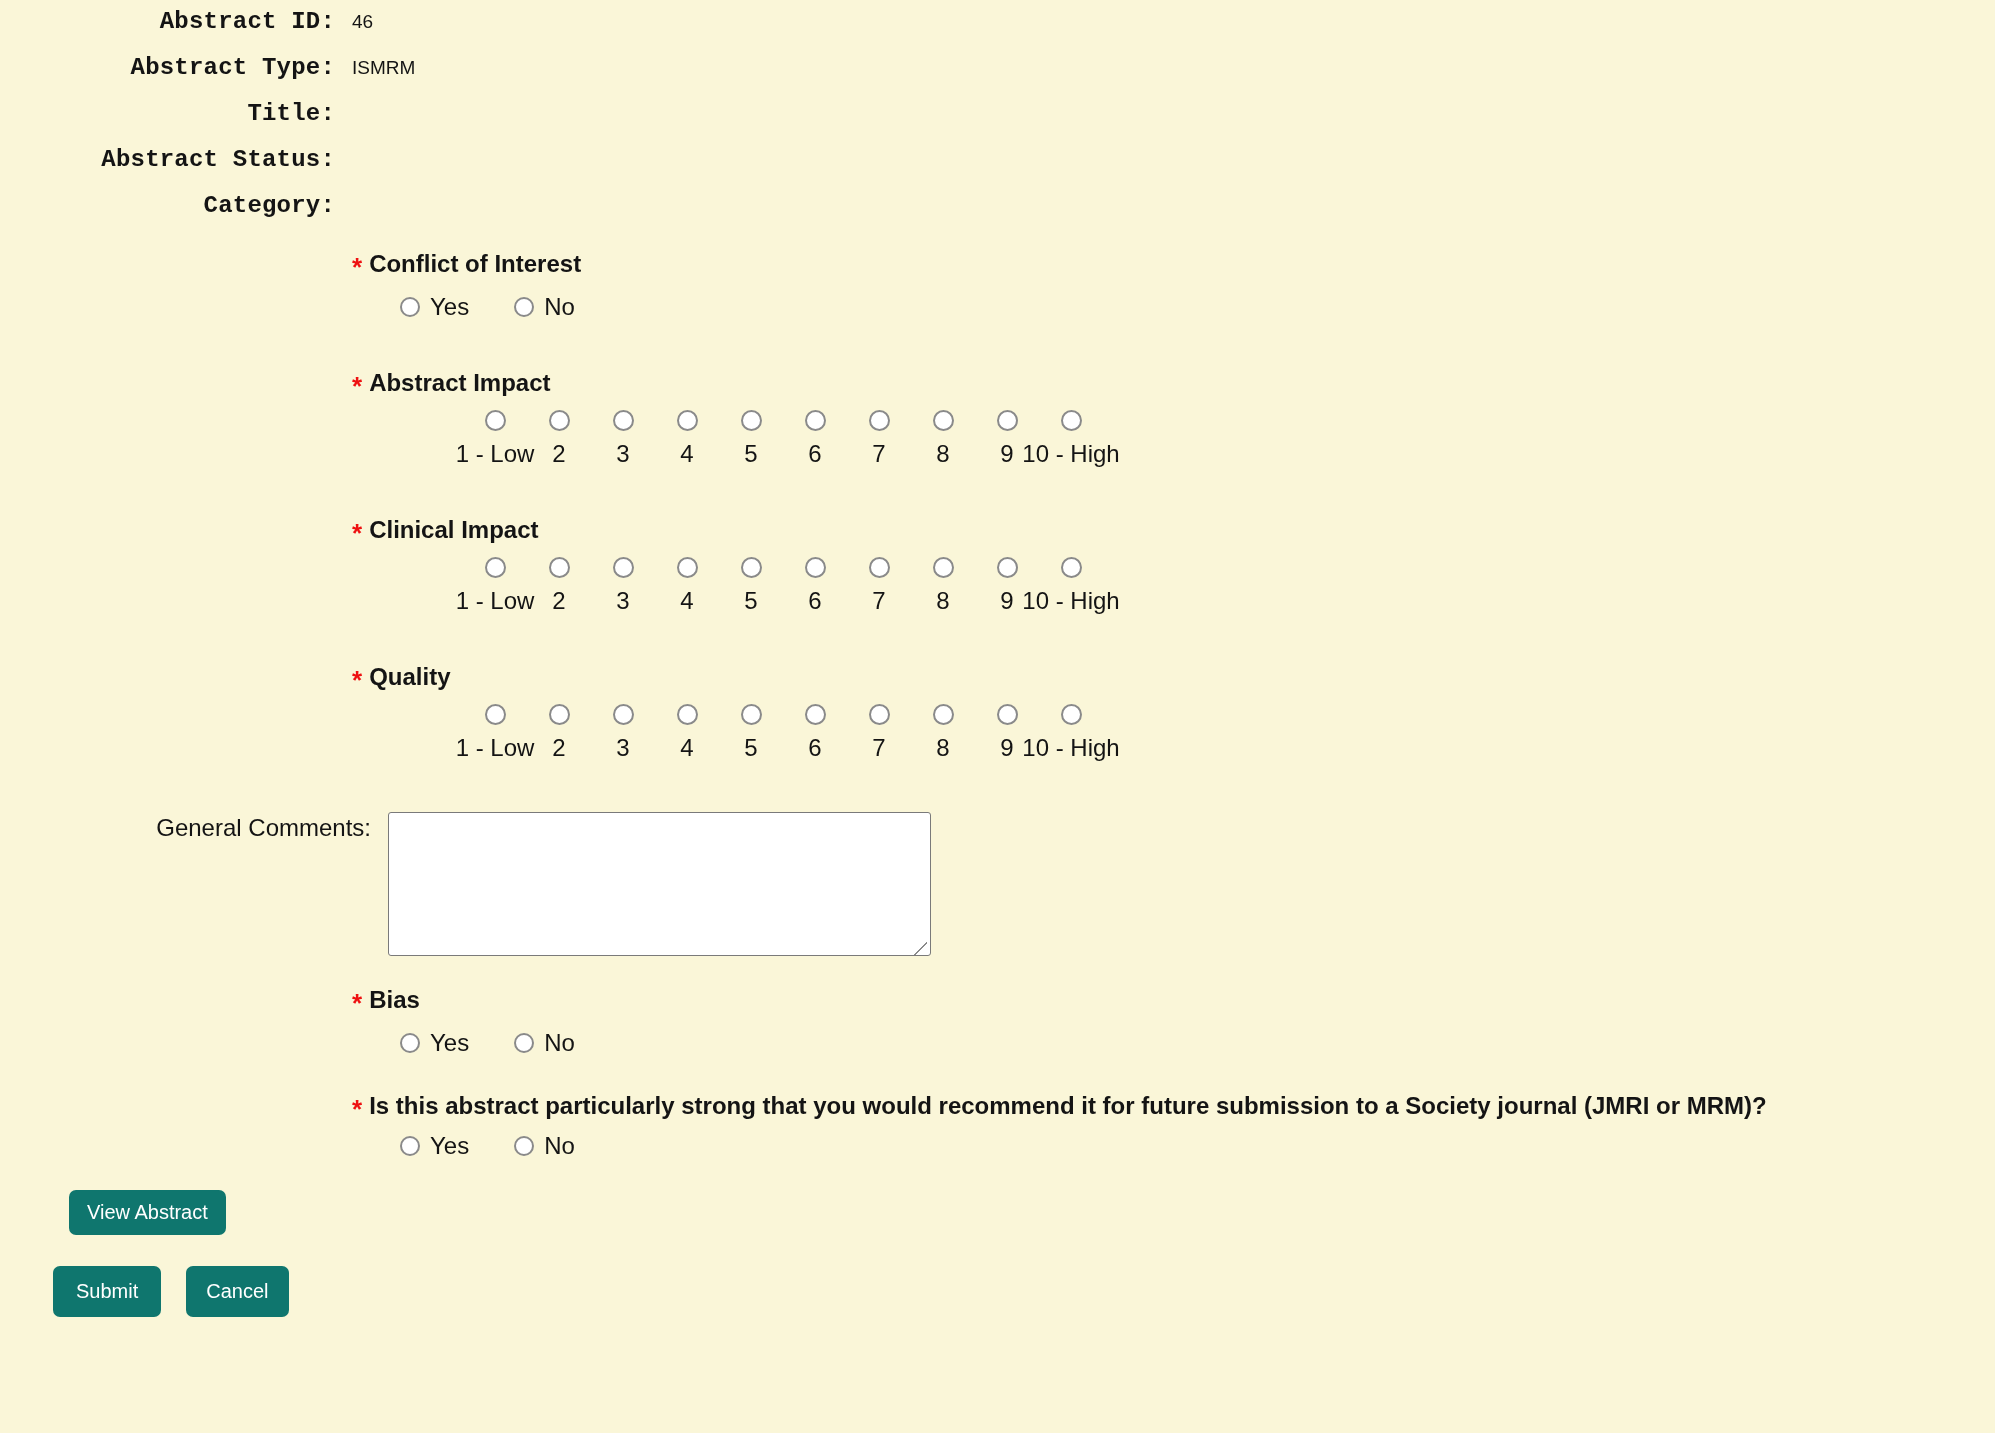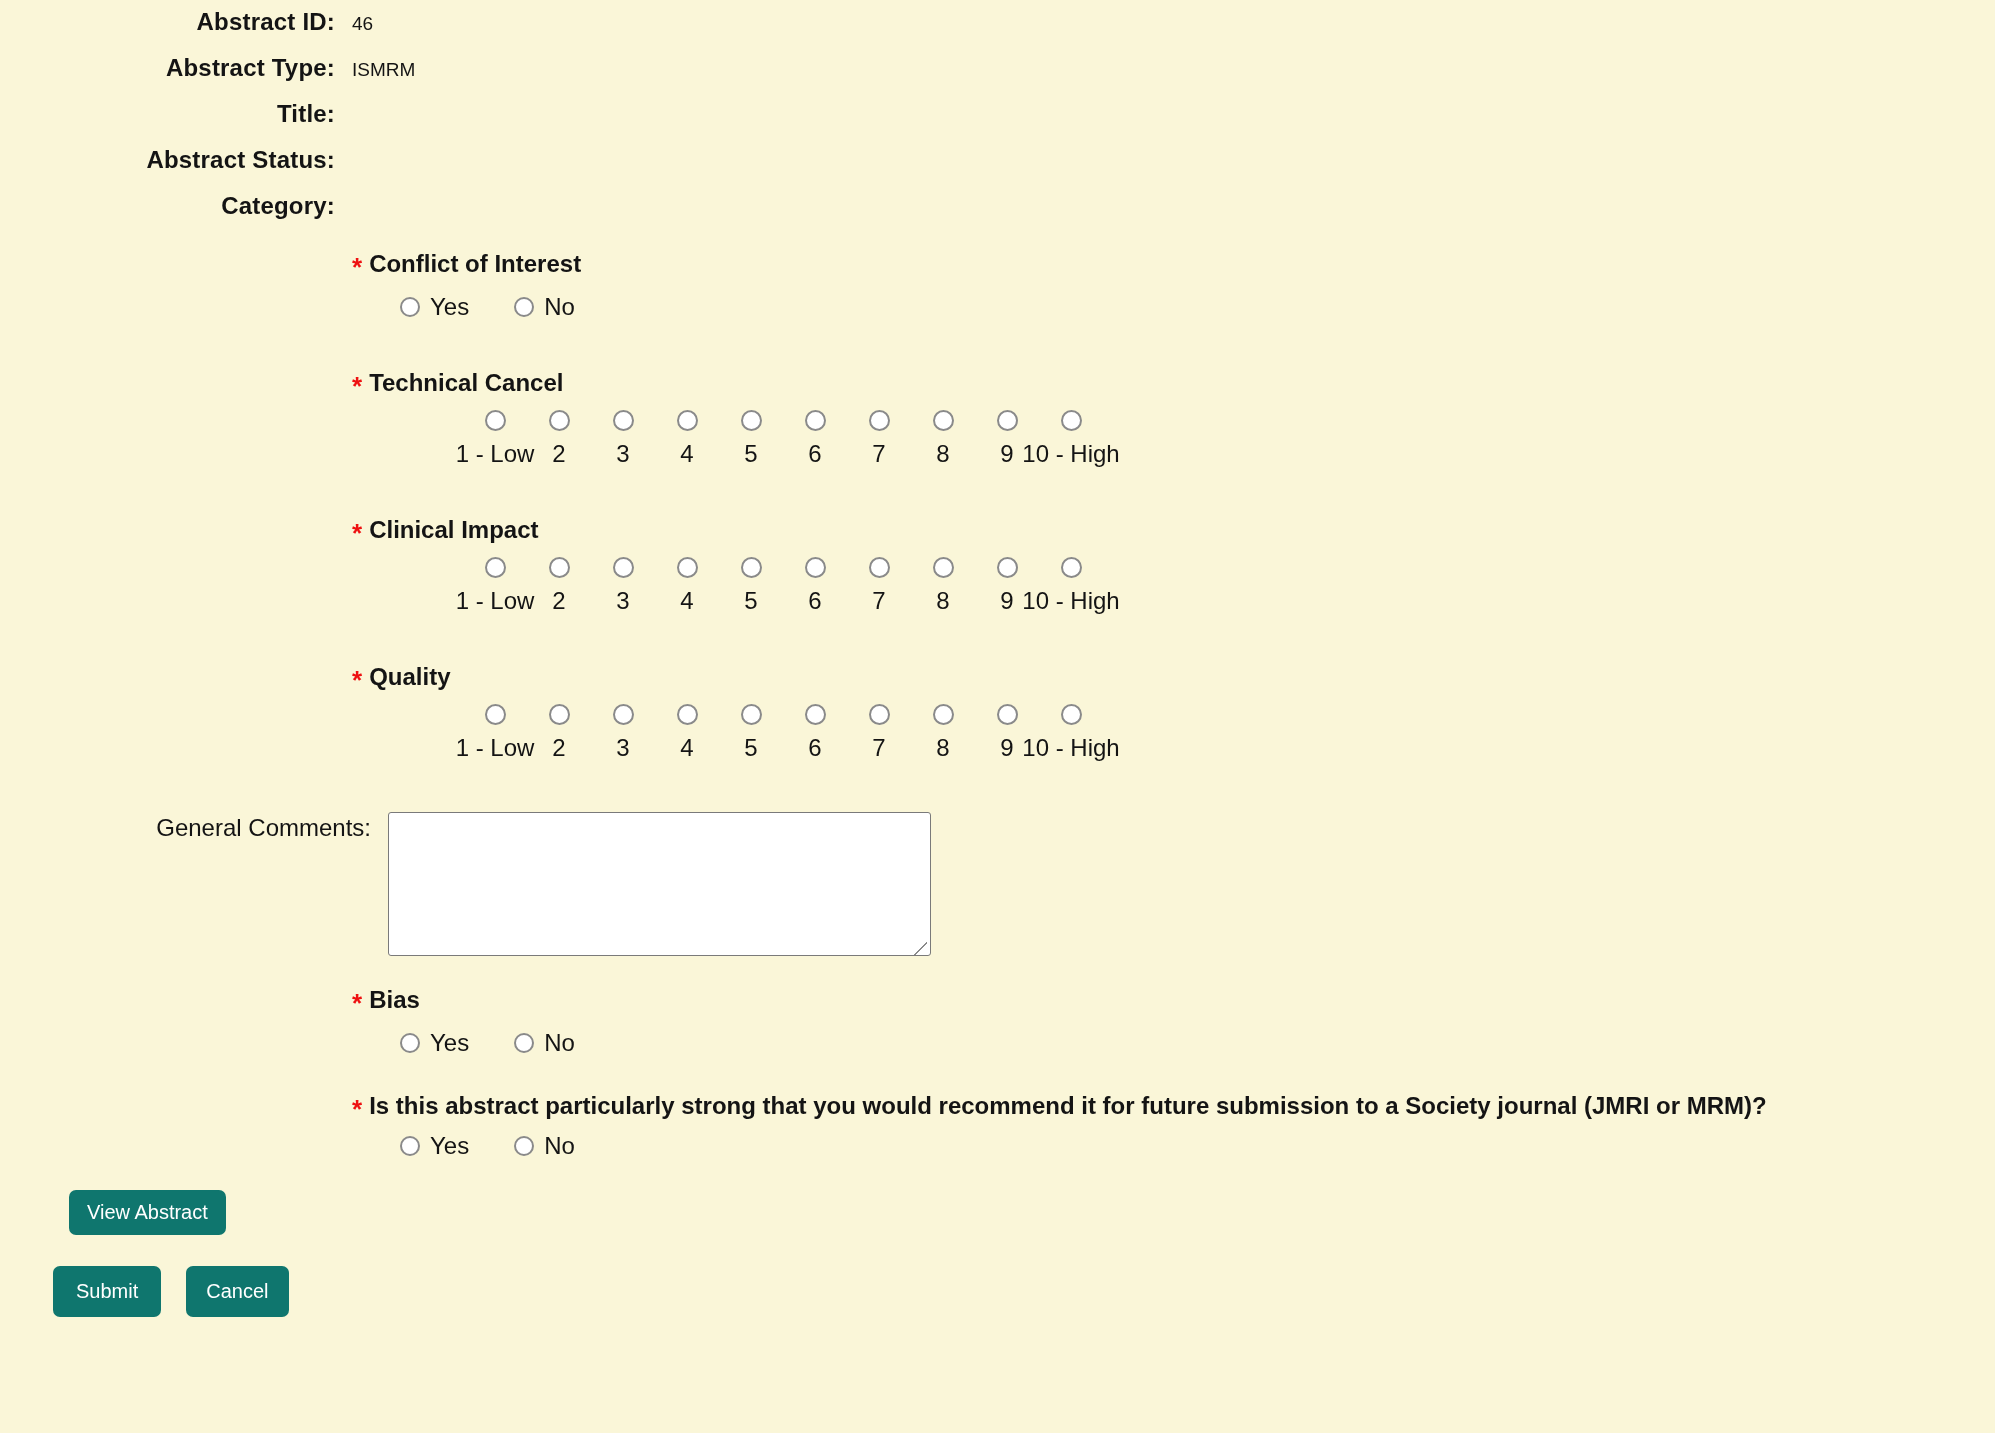--- a/index.html
+++ b/index.html
@@ -6,21 +6,21 @@
   body{
     width:1995px;height:1433px;overflow:hidden;
     background:#FAF6D8;
     font-family:"Liberation Sans","DejaVu Sans",sans-serif;
     color:#141414;
   }
   .page{padding-top:8px;}
 
   
   .info-row{display:flex;align-items:baseline;height:46px;}
-  .info-label{width:335px;text-align:right;font-weight:700;font-size:24px;letter-spacing:.2px;}
+  .info-label{width:335px;text-align:right;font-weight:700;font-size:24px;letter-spacing:.2px;font-family:Liberation Mono, monospace;}
   .info-value{margin-left:17px;font-size:19px;}
 
   
   .section-heading{margin-left:352px;margin-top:10px;font-weight:700;font-size:24px;line-height:30px;}
   .req{color:#EE1111;font-weight:700;font-size:26px;position:relative;top:4px;margin-right:7px;}
 
   
   .yesno-row{margin-left:400px;margin-top:14px;display:flex;align-items:center;height:28px;}
   .yesno-opt{display:flex;align-items:center;cursor:pointer;}
   .yesno-opt + .yesno-opt{margin-left:45px;}
@@ -110,21 +110,21 @@
       </label>
       <label class="yesno-opt">
         <input type="radio" name="conflict" style="">
         <span class="yesno-text">No</span>
       </label>
     </div>
   </div>
 
   <div class="rating">
     <div class="section-heading">
-      <span class="req">*</span><span>Technical Cancel</span>
+      <span class="req">*</span><span>Abstract Impact</span>
     </div>
     <div class="scale">
       <label class="scale-col">
           <input type="radio" name="technical" style="">
           <span class="scale-num">1 - Low</span>
         </label>
       <label class="scale-col">
           <input type="radio" name="technical" style="">
           <span class="scale-num">2</span>
         </label>

